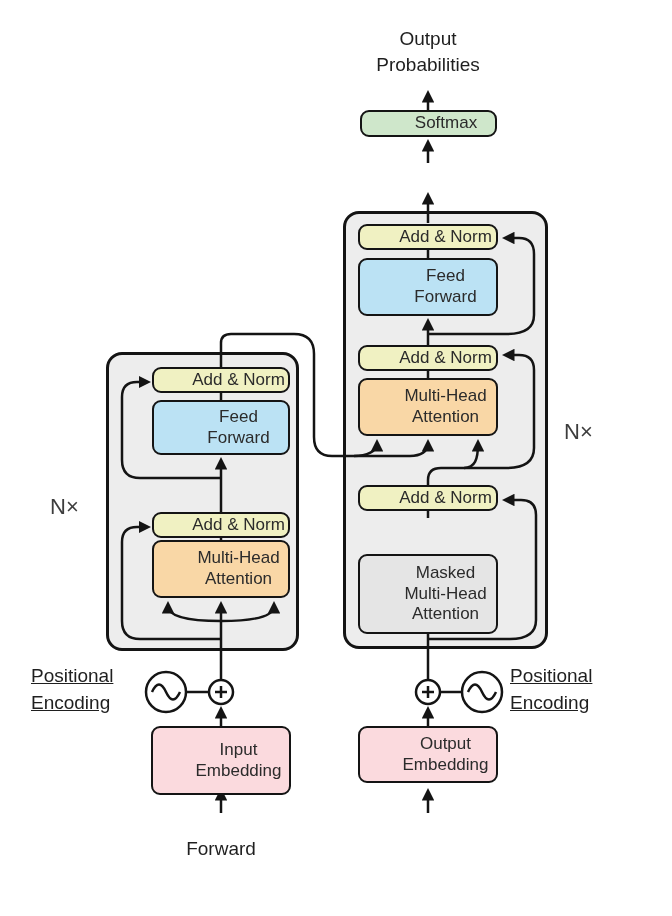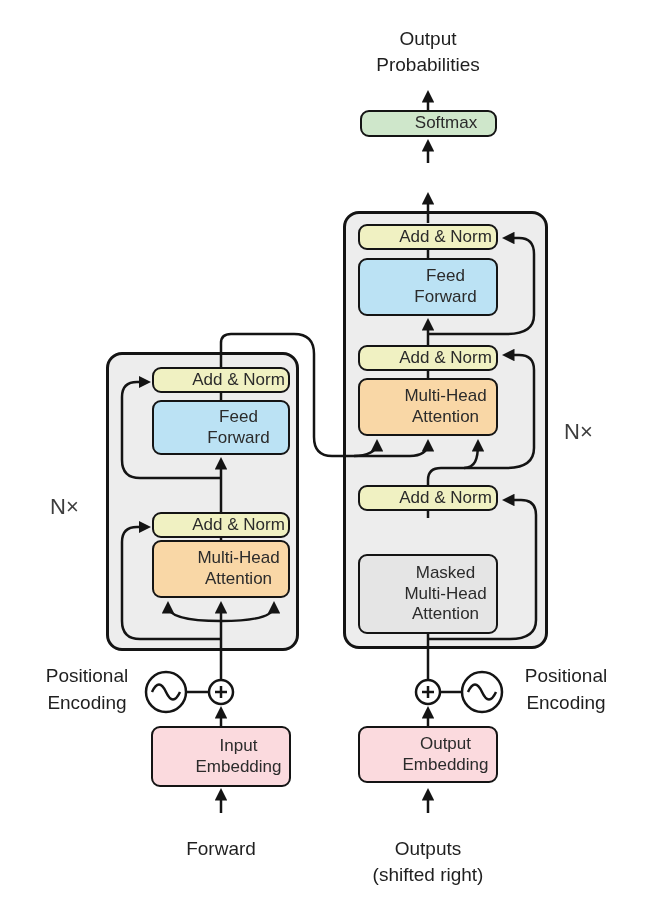--- a/index.html
+++ b/index.html
@@ -15,21 +15,21 @@
   .box{
     position:absolute;box-sizing:border-box;z-index:3;
     border:2.5px solid #141414;border-radius:9px;
     display:flex;align-items:center;justify-content:center;text-align:center;
     font-size:17px;line-height:1.22;color:#2b2b2b;white-space:pre-line;padding-left:35px;
   }
   .lbl{
     position:absolute;z-index:3;text-align:center;white-space:pre-line;
     font-size:19px;line-height:1.36;color:#1f1f1f;
   }
-  .lbl.left-align{text-align:center;}
+  .lbl.left-align{text-align:left;text-decoration:underline;}
   .nx{position:absolute;z-index:3;font-size:22px;color:#3d3d3d;}
 </style>
 </head>
 <body>
 
 <div class="canvas">
 
   <div class="abs block" style="left: 106px; top: 352px; width: 193px; height: 299px; background: rgb(237, 237, 237);"></div>
   <div class="abs block" style="left: 343px; top: 211px; width: 205px; height: 438px; background: rgb(237, 237, 237);"></div>
 
@@ -114,29 +114,27 @@
 Multi-Head
 Attention</div>
 
   <div class="box" style="left: 152px; top: 367px; width: 138px; height: 26px; background: rgb(240, 241, 194);">Add &amp; Norm</div>
   <div class="box" style="left: 152px; top: 400px; width: 138px; height: 55px; background: rgb(187, 226, 244);">Feed
 Forward</div>
   <div class="box" style="left: 152px; top: 512px; width: 138px; height: 26px; background: rgb(240, 241, 194);">Add &amp; Norm</div>
   <div class="box" style="left: 152px; top: 540px; width: 138px; height: 58px; background: rgb(249, 215, 166);">Multi-Head
 Attention</div>
 
-  <div class="box" style="left: 151px; top: 726px; width: 140px; height: 61px; background: rgb(251, 218, 222);">Input
+  <div class="box" style="left: 151px; top: 726px; width: 140px; height: 69px; background: rgb(251, 218, 222);">Input
 Embedding</div>
   <div class="box" style="left: 358px; top: 726px; width: 140px; height: 57px; background: rgb(251, 218, 222);">Output
 Embedding</div>
 
   <div class="nx" style="left:50px;top:494px;">N×</div>
   <div class="nx" style="left:564px;top:419px;">N×</div>
   <div class="lbl left-align" style="left:31px;top:663px;width:112px;line-height:1.42;">Positional
 Encoding</div>
   <div class="lbl left-align" style="left:510px;top:663px;width:112px;line-height:1.42;">Positional
 Encoding</div>
 
   <div class="lbl" style="left:161px;top:836px;width:120px;">Forward</div>
-  <div class="lbl" style="left:348px;top:836px;width:160px;">Outputs
-(shifted right)</div>
 
 </div>
 
 </body></html>

